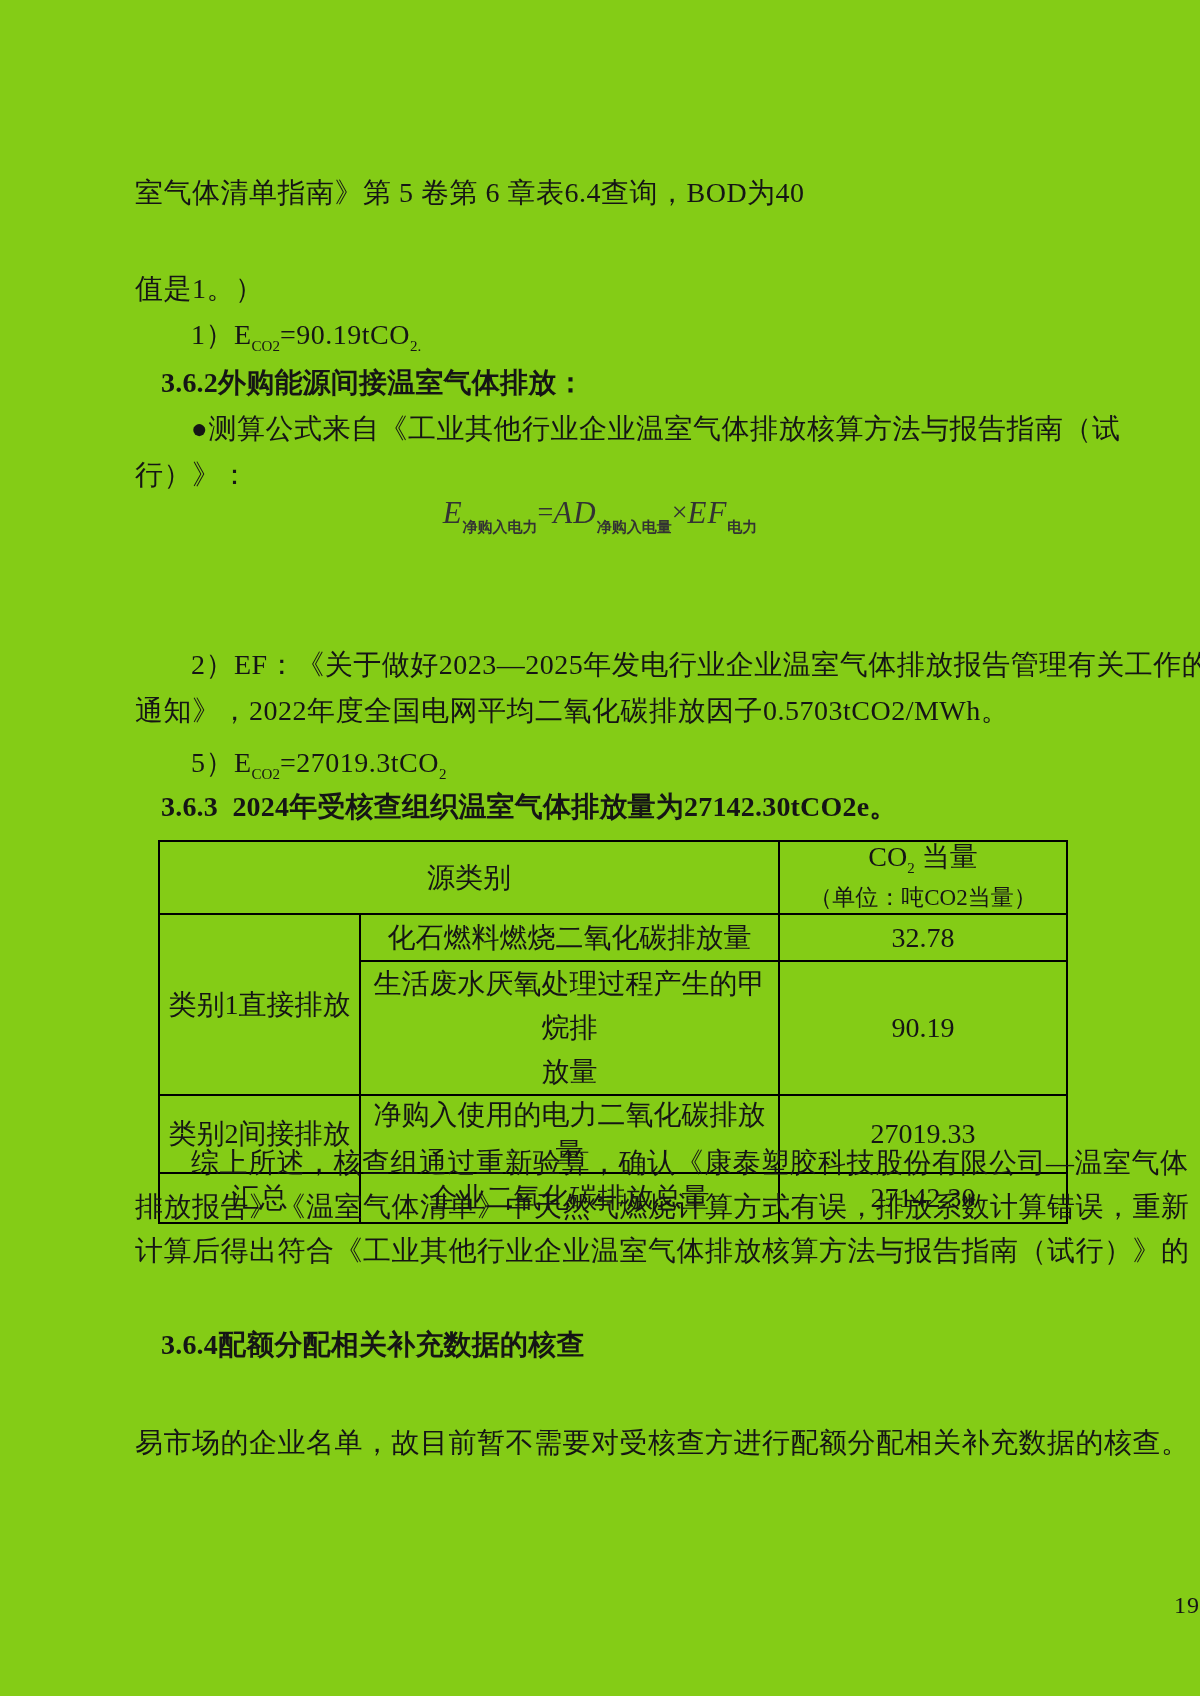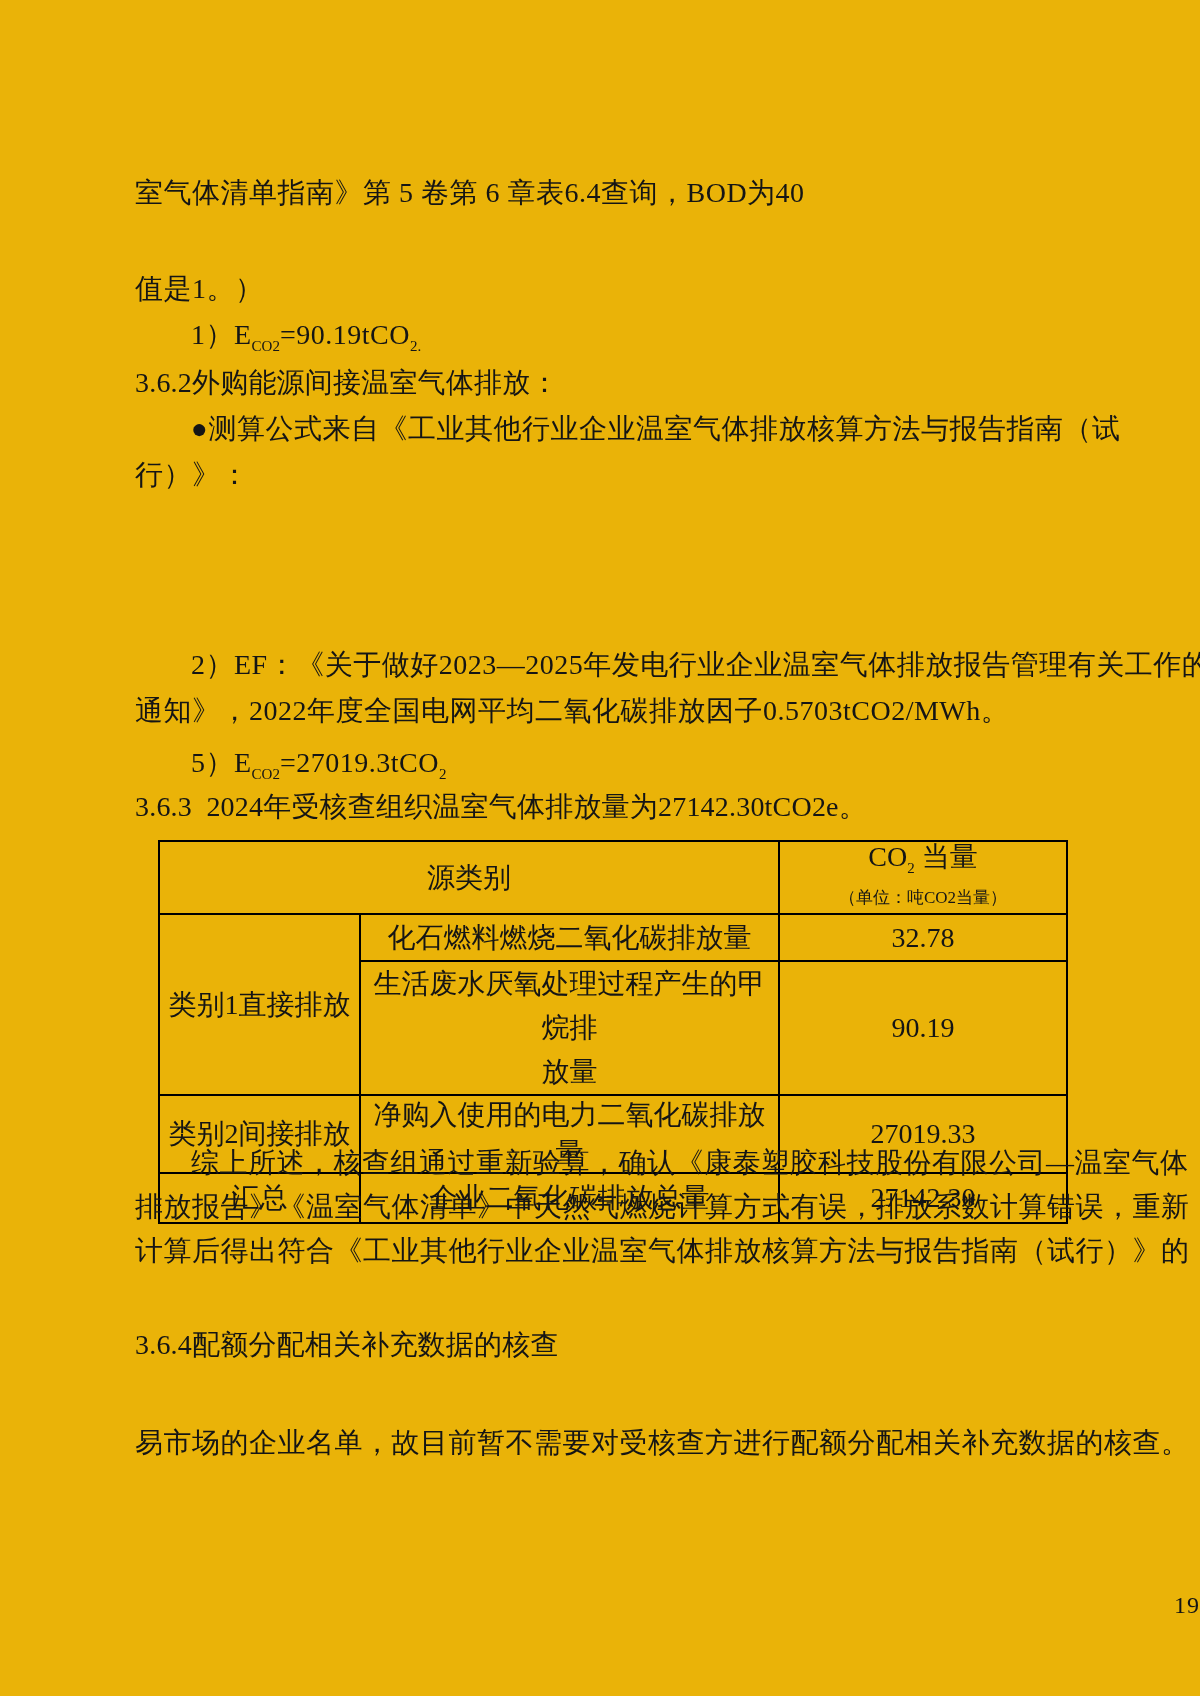--- a/index.html
+++ b/index.html
@@ -1,35 +1,35 @@
 <!DOCTYPE html>
 <html><head>
 <meta charset="utf-8">
 <style>
   html,body{margin:0;padding:0;background:#e8e8e8;}
   .page{
     position:relative;
     width:1200px;height:1696px;
     margin:0 auto;
-    background:#eab308;
+    background:#84cc16;
     font-family:"Liberation Serif","DejaVu Serif",serif;
     color:#151515;
     overflow:hidden;
   }
   .line{
     position:absolute;
     left:135px;
     width:935px;
     font-size:28px;
     line-height:34px;
     white-space:pre;
     letter-spacing:0.5px;
   }
   .indent{left:191px;width:879px;}
-  .bold{font-weight:400;letter-spacing:0.2px;}
+  .bold{font-weight:700;letter-spacing:0.2px;margin-left:26px;}
   .sb{font-size:15px;vertical-align:-7px;letter-spacing:0;}
   
   .formula{
     position:absolute;
     left:135px;top:495px;width:930px;
     text-align:center;
     font-size:31px;
     font-style:italic;
     filter:blur(0.5px);
     color:#333;
@@ -48,21 +48,21 @@
     color:#151515;
   }
   table.emis td{
     border:2px solid #000;
     text-align:center;
     vertical-align:middle;
     padding:0;
     overflow:hidden;
   }
   .hdr-co2-l1{line-height:30px;}
-  .hdr-co2-l2{line-height:30px;font-size:17px;}
+  .hdr-co2-l2{line-height:30px;font-size:23px;}
   .wrapcell{white-space:pre-line;line-height:44px;}
   .pagenum{
     position:absolute;
     left:0;top:1592px;width:1200px;
     text-align:right;
     font-size:24px;
     letter-spacing:1px;
   }
 </style>
 </head>
@@ -72,20 +72,21 @@
 
   <div class="line" style="top:176px">室气体清单指南》第 5 卷第 6 章表6.4查询，BOD为40</div>
   <div class="line" style="top:272px">值是1。）</div>
 
   <div class="line indent" style="top:318px"><span>1）E</span><span class="sb">CO2</span><span>=90.19tCO</span><span class="sb">2.</span></div>
 
   <div class="line bold" style="top:366px">3.6.2外购能源间接温室气体排放：</div>
   <div class="line indent" style="top:412px">●测算公式来自《工业其他行业企业温室气体排放核算方法与报告指南（试</div>
   <div class="line" style="top:458px">行）》：</div>
 
+  <div class="formula"><span class="fvar">E</span><span class="fsub">净购入电力</span><span class="fop">=</span><span class="fvar">AD</span><span class="fsub">净购入电量</span><span class="fop">×</span><span class="fvar">EF</span><span class="fsub">电力</span></div>
 
   <div class="line indent" style="top:648px">2）EF：《关于做好2023—2025年发电行业企业温室气体排放报告管理有关工作的</div>
   <div class="line" style="top:694px">通知》，2022年度全国电网平均二氧化碳排放因子0.5703tCO2/MWh。</div>
 
   <div class="line indent" style="top:746px"><span>5）E</span><span class="sb">CO2</span><span>=27019.3tCO</span><span class="sb">2</span></div>
 
   <div class="line bold" style="top:790px">3.6.3  2024年受核查组织温室气体排放量为27142.30tCO2e。</div>
 
   <table class="emis">
     <colgroup>

